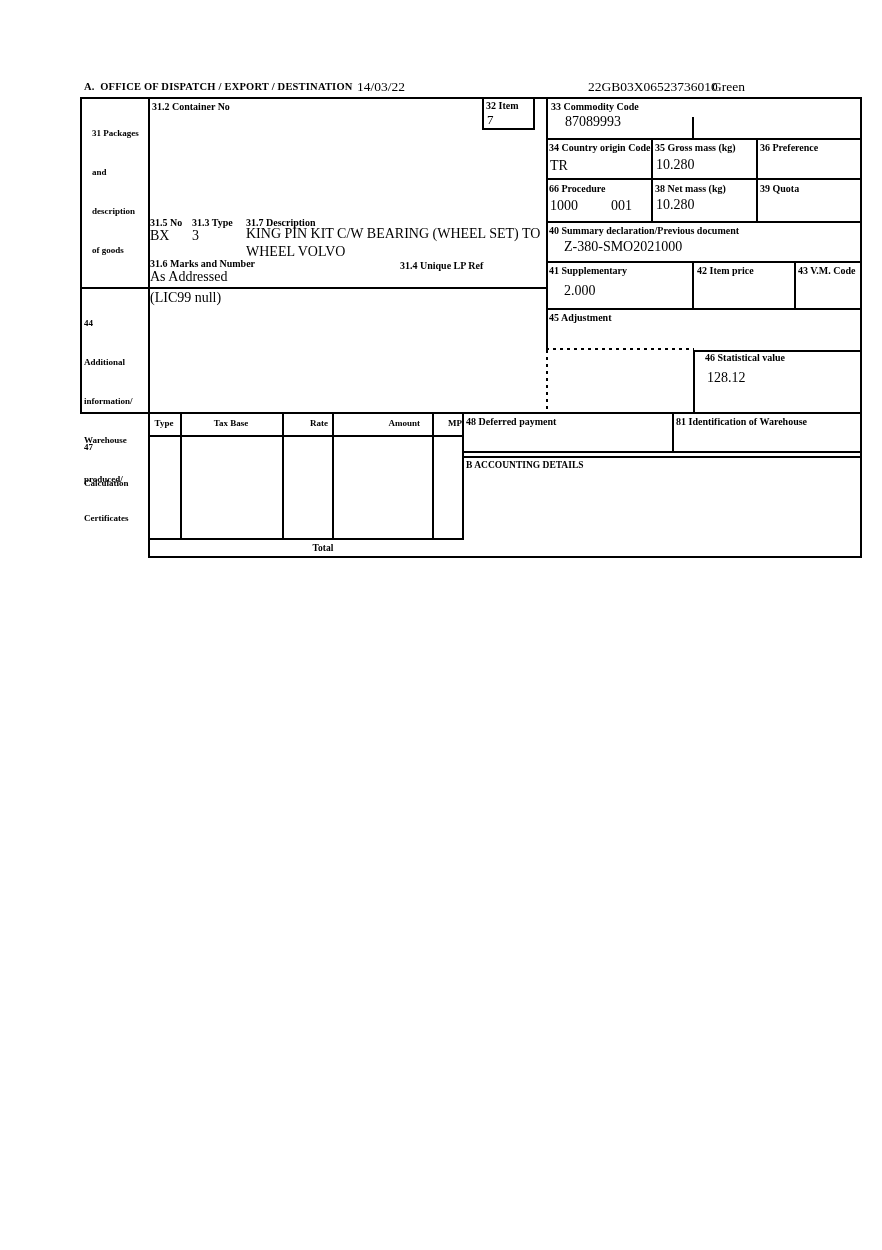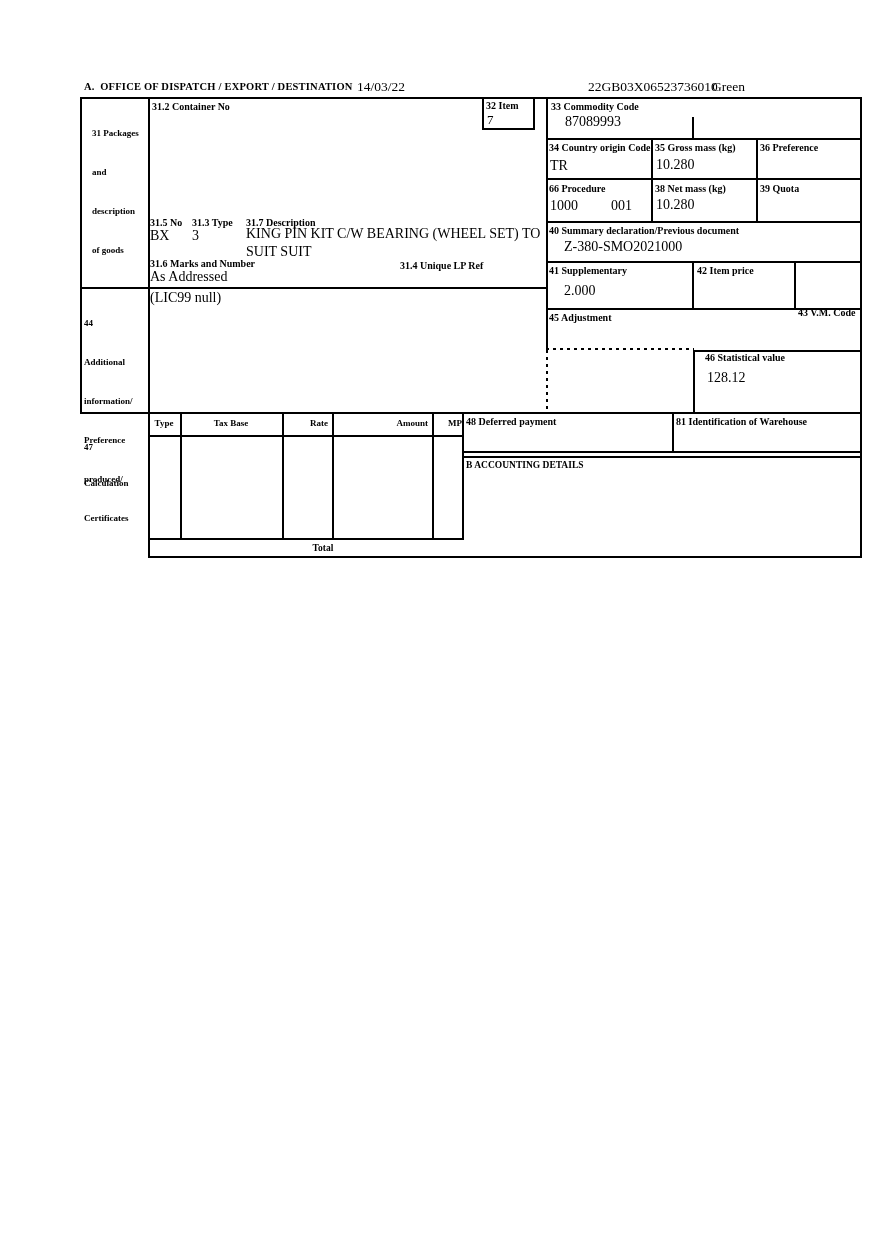--- a/index.html
+++ b/index.html
@@ -77,21 +77,21 @@
   <span class="txt lbl" style="left:152px;top:102px;">31.2 Container No</span>
   <span class="txt lbl" style="left:486px;top:101px;">32 Item</span>
   <span class="txt val13" style="left:487px;top:113px;">7</span>
 
   <span class="txt lbl" style="left:150px;top:218px;">31.5 No</span>
   <span class="txt lbl" style="left:192px;top:218px;">31.3 Type</span>
   <span class="txt lbl" style="left:246px;top:218px;">31.7 Description</span>
   <span class="txt val" style="left:150px;top:229px;">BX</span>
   <span class="txt val" style="left:192px;top:229px;">3</span>
   <span class="txt val" style="left:246px;top:227px;">KING PIN KIT C/W BEARING (WHEEL SET) TO</span>
-  <span class="txt val" style="left:246px;top:245px;">SUIT SUIT</span>
+  <span class="txt val" style="left:246px;top:245px;">WHEEL VOLVO</span>
   <span class="txt lbl" style="left:150px;top:259px;">31.6 Marks and Number</span>
   <span class="txt lbl" style="left:400px;top:261px;">31.4 Unique LP Ref</span>
   <span class="txt val" style="left:150px;top:270px;">As Addressed</span>
 
   <span class="txt lbl" style="left:551px;top:102px;">33 Commodity Code</span>
   <span class="txt val" style="left:565px;top:115px;">87089993</span>
 
   <span class="txt lbl" style="left:549px;top:143px;">34 Country origin Code</span>
   <span class="txt val" style="left:550px;top:159px;">TR</span>
   <span class="txt lbl" style="left:655px;top:143px;">35 Gross mass (kg)</span>
@@ -104,44 +104,44 @@
   <span class="txt lbl" style="left:655px;top:184px;">38 Net mass (kg)</span>
   <span class="txt val" style="left:656px;top:198px;">10.280</span>
   <span class="txt lbl" style="left:760px;top:184px;">39 Quota</span>
 
   <span class="txt lbl" style="left:549px;top:226px;">40 Summary declaration/Previous document</span>
   <span class="txt val" style="left:564px;top:240px;">Z-380-SMO2021000</span>
 
   <span class="txt lbl" style="left:549px;top:266px;">41 Supplementary</span>
   <span class="txt val" style="left:564px;top:284px;">2.000</span>
   <span class="txt lbl" style="left:697px;top:266px;">42 Item price</span>
-  <span class="txt lbl" style="left:798px;top:266px;margin-top:42px;">43 V.M. Code</span>
+  <span class="txt lbl" style="left:798px;top:266px;">43 V.M. Code</span>
 
   <div class="blk" style="left:84px;top:291px;">
     <span>44</span>
     <span>Additional</span>
     <span>information/</span>
-    <span>Preference</span>
+    <span>Warehouse</span>
     <span>produced/</span>
     <span>Certificates</span>
   </div>
   <span class="txt val" style="left:150px;top:291px;">(LIC99 null)</span>
 
   <span class="txt lbl" style="left:549px;top:313px;">45 Adjustment</span>
   <span class="txt lbl" style="left:705px;top:353px;">46 Statistical value</span>
   <span class="txt val" style="left:707px;top:371px;">128.12</span>
 
   <div class="blk" style="left:84px;top:417px;line-height:12px;">
     <span>47</span>
     <span>Calculation</span>
   </div>
   <div class="colh" style="left:148px;top:419px;width:32px;text-align:center;">Type</div>
   <div class="colh" style="left:180px;top:419px;width:102px;text-align:center;">Tax Base</div>
   <div class="colh" style="left:282px;top:419px;width:46px;text-align:right;">Rate</div>
-  <div class="colh" style="left:332px;top:419px;width:88px;text-align:right;padding-left:8px;">Amount</div>
+  <div class="colh" style="left:332px;top:419px;width:88px;text-align:right;">Amount</div>
   <div class="colh" style="left:432px;top:419px;width:30px;text-align:right;">MP</div>
   <div class="colh" style="left:148px;top:544px;width:314px;text-align:center;padding-left:36px;box-sizing:border-box;font-size:9.5px;">Total</div>
 
   <span class="txt lbl" style="left:466px;top:417px;">48 Deferred payment</span>
   <span class="txt lbl" style="left:676px;top:417px;">81 Identification of Warehouse</span>
   <span class="txt lbl" style="left:466px;top:461px;font-size:9.5px;">B ACCOUNTING DETAILS</span>
 
 </div>
 
 </body></html>

